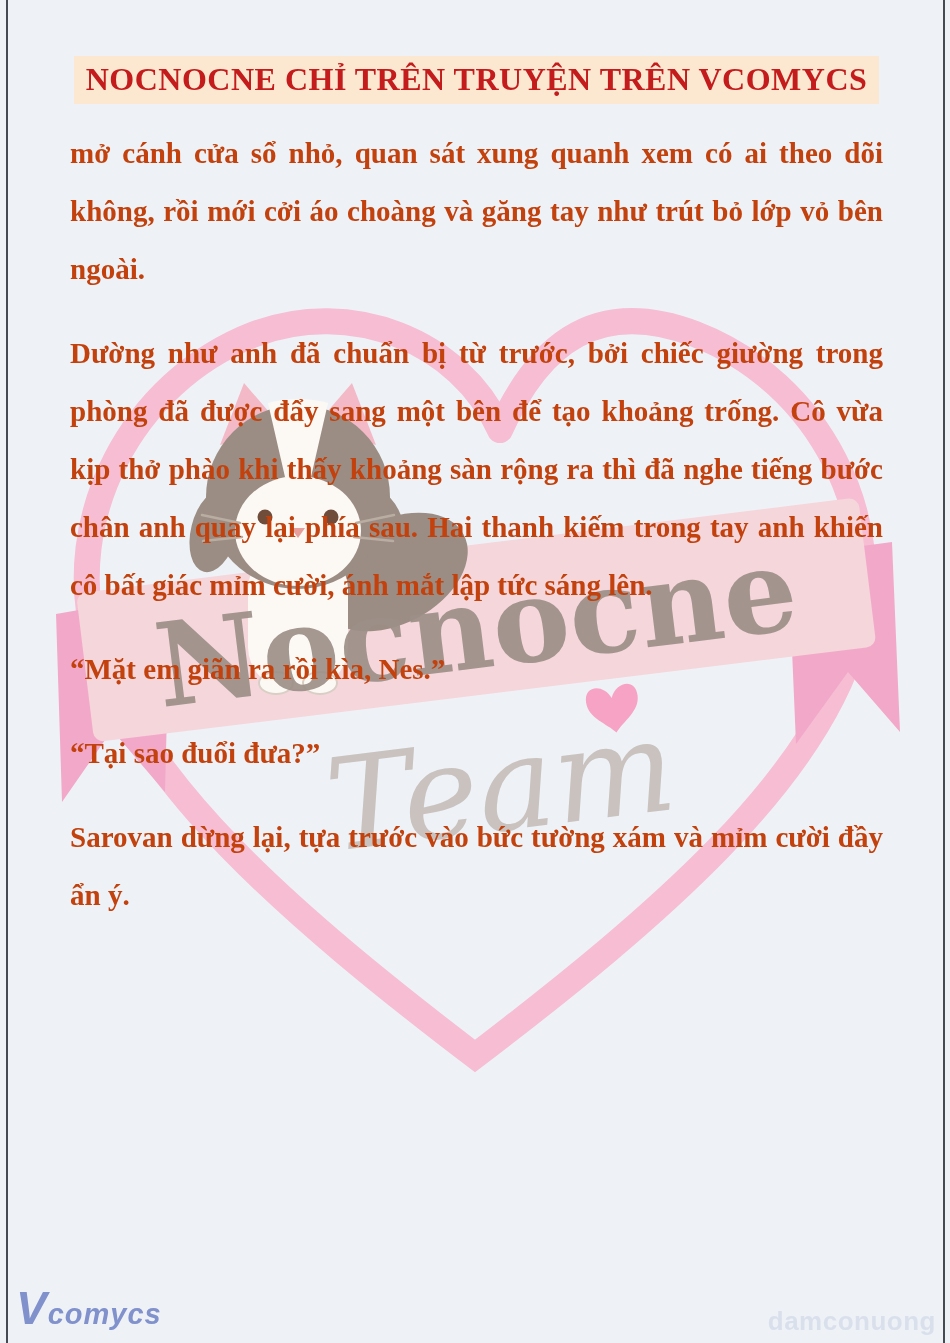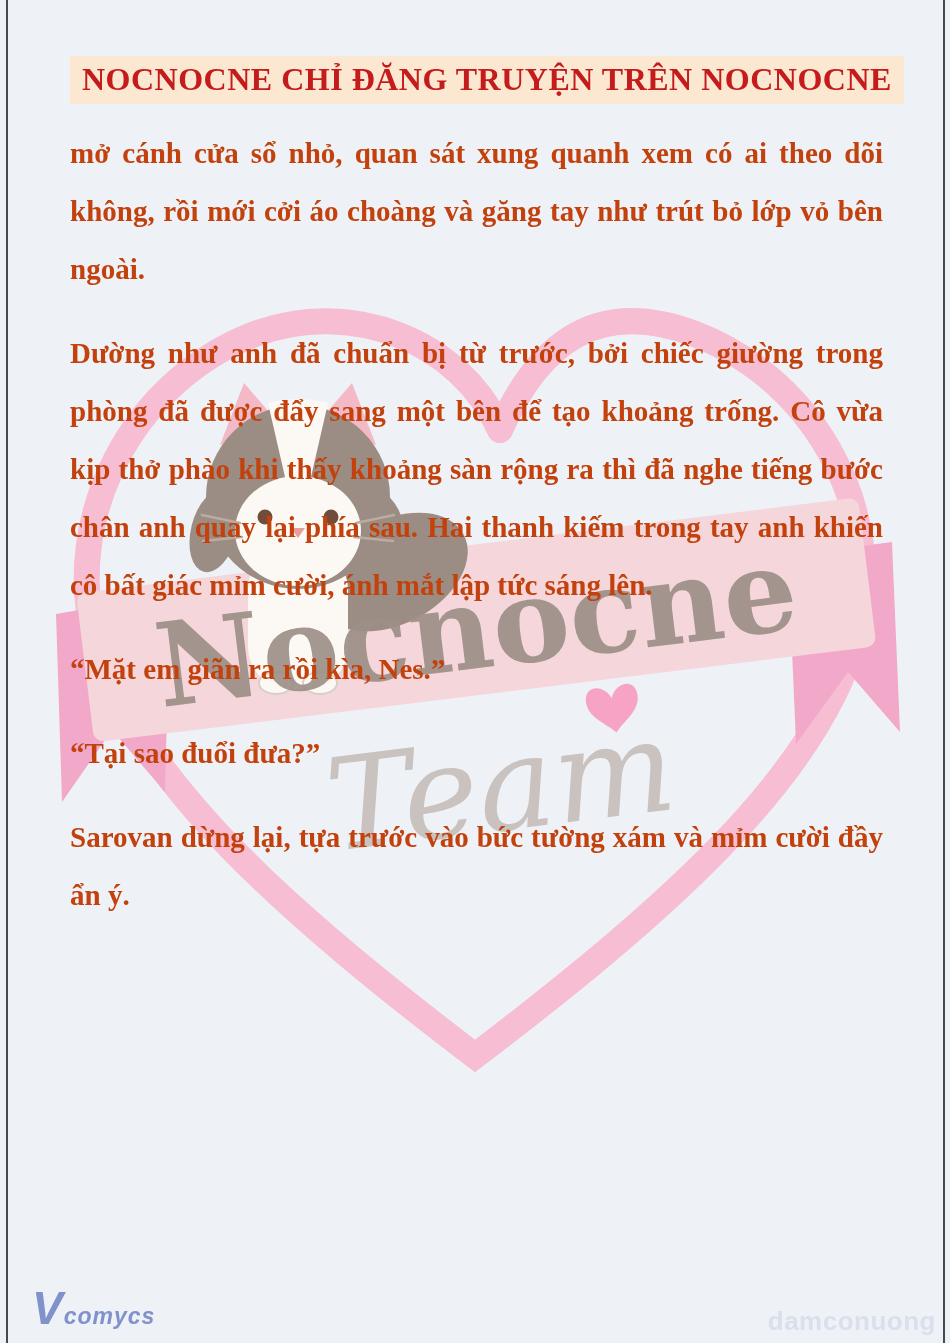--- a/index.html
+++ b/index.html
@@ -61,24 +61,23 @@
     text-align: justify;
   }
 
   .vcomycs-logo {
     position: absolute;
     left: 16px; bottom: 8px;
     z-index: 3;
     font-family: "Liberation Sans", sans-serif;
     font-style: italic;
     font-weight: 700;
-    font-size: 23px;
+    font-size: 29px;
     letter-spacing: 1px;
     color: #8091cc;
-    margin-left: 16px;
   }
   .vcomycs-logo::first-letter { font-size: 46px; }
 
   .credit {
     position: absolute;
     right: 14px; bottom: 6px;
     z-index: 3;
     font-family: "Liberation Sans", sans-serif;
     font-weight: 700;
     font-size: 26px;
@@ -147,21 +146,21 @@
     </g>
 
     <g transform="translate(610,686) rotate(-8)">
       <path d="M 0 12 C -6 -3 -26 -5 -26 13 C -26 29 -8 37 0 47 C 8 37 26 29 26 13 C 26 -5 6 -3 0 12 Z" fill="#f7a3c6"></path>
     </g>
   </svg>
 
   <div class="content">
 
     <div class="banner">
-      <span>NOCNOCNE CHỈ ĐĂNG TRUYỆN TRÊN NOCNOCNE</span>
+      <span>NOCNOCNE CHỈ TRÊN TRUYỆN TRÊN VCOMYCS</span>
     </div>
 
     <div class="text">
       <p>mở cánh cửa sổ nhỏ, quan sát xung quanh xem có ai theo dõi không, rồi mới cởi áo choàng và găng tay như trút bỏ lớp vỏ bên ngoài.</p>
       <p>Dường như anh đã chuẩn bị từ trước, bởi chiếc giường trong phòng đã được đẩy sang một bên để tạo khoảng trống. Cô vừa kịp thở phào khi thấy khoảng sàn rộng ra thì đã nghe tiếng bước chân anh quay lại phía sau. Hai thanh kiếm trong tay anh khiến cô bất giác mỉm cười, ánh mắt lập tức sáng lên.</p>
       <p>“Mặt em giãn ra rồi kìa, Nes.”</p>
       <p>“Tại sao đuổi đưa?”</p>
       <p>Sarovan dừng lại, tựa trước vào bức tường xám và mỉm cười đầy ẩn ý.</p>
     </div>
   </div>

